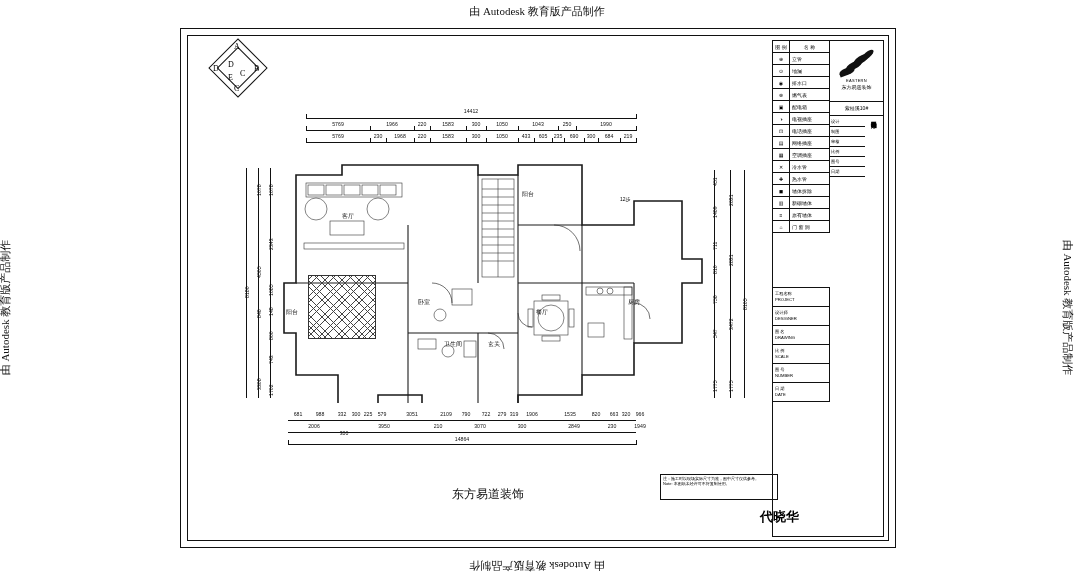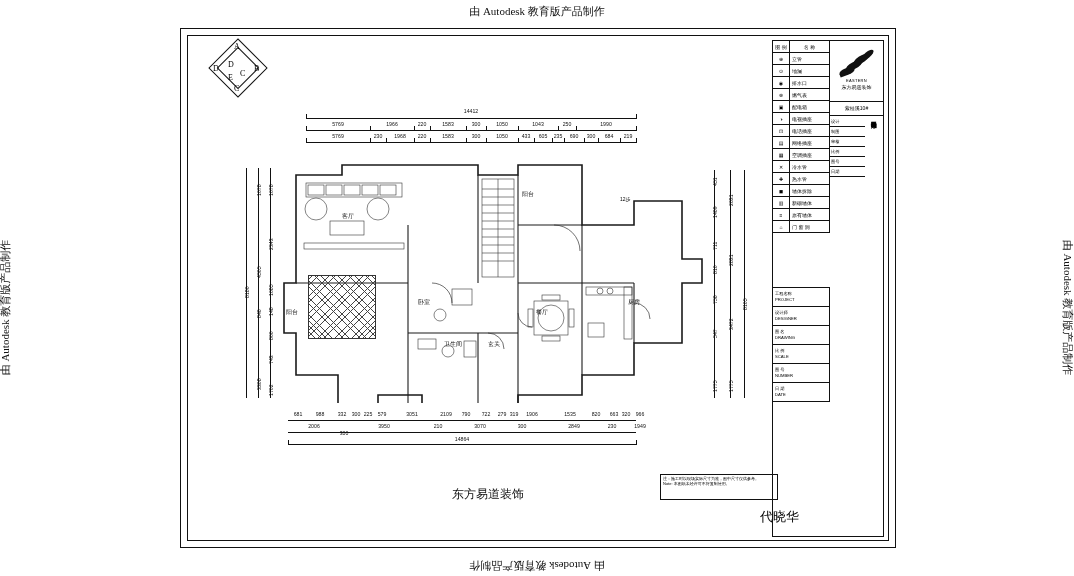--- a/index.html
+++ b/index.html
@@ -347,21 +347,21 @@
 
   <div style="position:absolute;left:452px;top:486px;">
     <div class="title-cn" style="position:relative;">东方易道装饰</div>
   </div>
 
   <div class="notebox">
     <div>注：施工时以现场实际尺寸为准，图中尺寸仅供参考。</div>
     <div>Note: 本图纸未经许可不得复制使用。</div>
   </div>
 
-  <div class="sign" style="left:760px;top:508px;">代晓华</div>
+  <div class="sign" style="left:760px;top:508px;font-weight:bold;">代晓华</div>
 
   <div class="tblock">
 
     <div style="position:absolute;left:0;top:0;width:56px;border-right:1px solid #111;">
       <div class="legend-head">
         <div class="c1">图 例</div>
         <div class="c2">名 称</div>
       </div>
       <div class="tb-row">
           <div class="c1">⊕</div>

